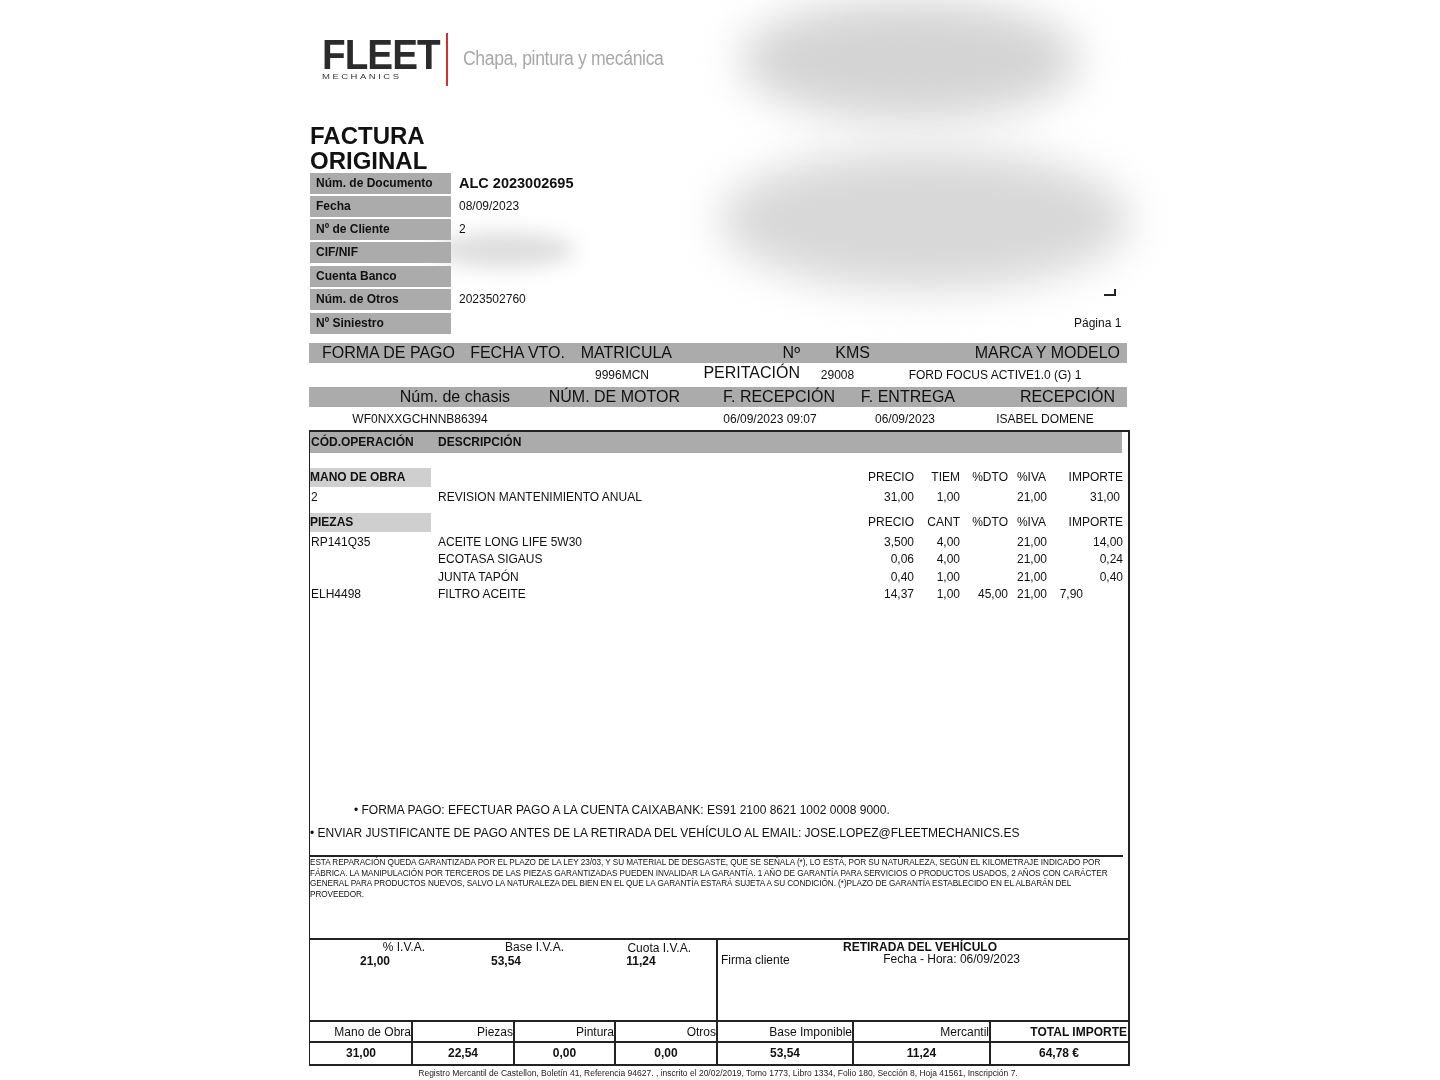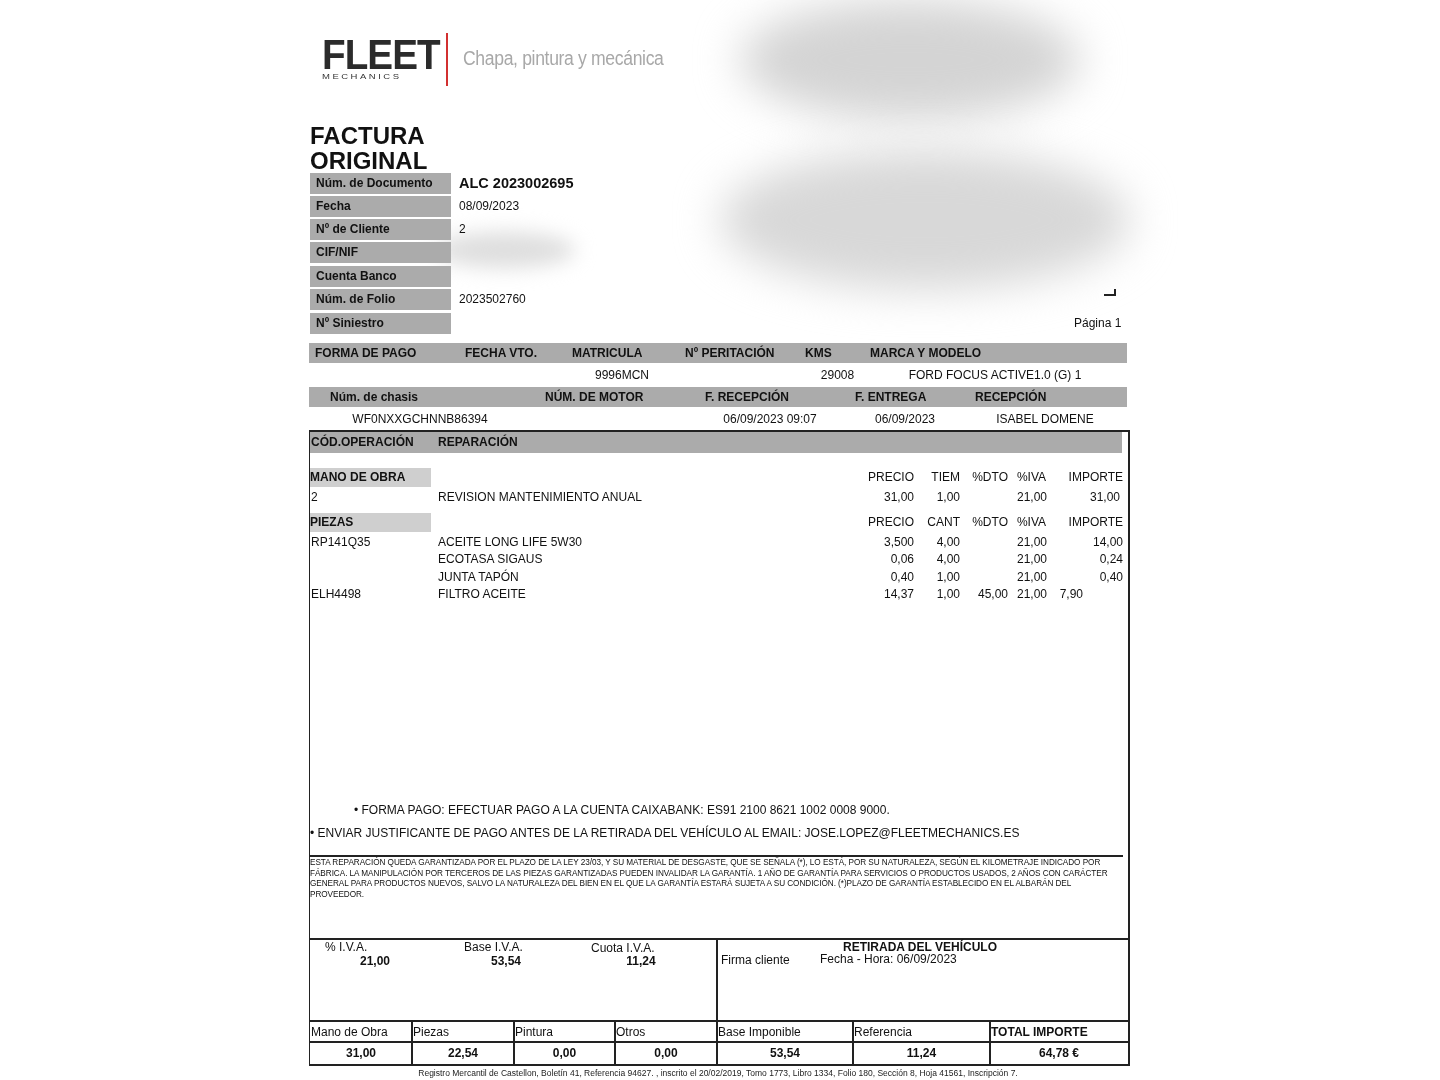--- a/index.html
+++ b/index.html
@@ -16,35 +16,35 @@
     
     .blur { position: absolute; border-radius: 50%; filter: blur(22px); }
 
     .title { left: 310px; font-size: 24px; font-weight: bold; line-height: 1; }
 
     
     .info-label { position: absolute; left: 310px; width: 141px; height: 21px; background: #ababab; font-size: 12px; font-weight: bold; padding-left: 6px; line-height: 20px; }
     .info-value { position: absolute; left: 459px; font-size: 12px; line-height: 20px; }
 
     .grayband { position: absolute; left: 309px; width: 818px; height: 20px; background: #ababab; }
-    .hcell { position: absolute; font-size: 12px; font-weight: bold; text-align: left; line-height: 20px; }
+    .hcell { position: absolute; font-size: 16px; font-weight: normal; text-align: right; line-height: 20px; }
     .vcell { position: absolute; font-size: 12px; text-align: center; line-height: 16px; }
 
     .main-box { position: absolute; left: 309px; top: 430px; width: 821px; height: 636px; border: 2px solid #222; border-left-width: 1px; }
     .ops-header { position: absolute; left: 310px; top: 432px; width: 812px; height: 21px; background: #ababab; }
     .sec-label { position: absolute; left: 310px; width: 121px; height: 19px; background: #cfcfcf; font-size: 12px; font-weight: bold; line-height: 19px; }
     .t { position: absolute; font-size: 12px; line-height: 16px; white-space: nowrap; }
     .r { text-align: right; }
 
     .notes { position: absolute; left: 310px; font-size: 12px; line-height: 13px; white-space: nowrap; }
     .legal { position: absolute; left: 310px; top: 858px; width: 812px; font-size: 8.2px; line-height: 10.5px; letter-spacing: -0.05px; }
     .hline { position: absolute; background: #222; }
     .vline { position: absolute; background: #222; }
 
-    .sum-h { position: absolute; font-size: 12px; text-align: left; line-height: 14px; }
+    .sum-h { position: absolute; font-size: 12px; text-align: right; line-height: 14px; }
     .sum-v { position: absolute; font-size: 12px; text-align: center; font-weight: bold; line-height: 14px; }
     .footer { position: absolute; left: 310px; top: 1068px; width: 816px; font-size: 8.5px; text-align: center; color: #222; }
   </style>
 </head>
 <body>
 
 <div class="abs logo-fleet">FLEET</div>
 <div class="abs logo-mech">MECHANICS</div>
 <div class="abs logo-bar"></div>
 <div class="abs logo-tag">Chapa, pintura y mecánica</div>
@@ -57,21 +57,21 @@
 <div class="abs" style="left:1114px; top:289px; width:2px; height:7px; background:#222;"></div>
 
 <div class="abs title" style="top:124px;">FACTURA</div>
 <div class="abs title" style="top:149px;">ORIGINAL</div>
 
 <div class="info-label" style="top:173px;">Núm. de Documento</div>
 <div class="info-label" style="top:196px;">Fecha</div>
 <div class="info-label" style="top:219px;">Nº de Cliente</div>
 <div class="info-label" style="top:242px;">CIF/NIF</div>
 <div class="info-label" style="top:266px;">Cuenta Banco</div>
-<div class="info-label" style="top:289px;">Núm. de Folio</div>
+<div class="info-label" style="top:289px;">Núm. de Otros</div>
 <div class="info-label" style="top:313px;">Nº Siniestro</div>
 
 <div class="info-value" style="top:173px; font-size:14.5px; font-weight:bold;">ALC 2023002695</div>
 <div class="info-value" style="top:196px;">08/09/2023</div>
 <div class="info-value" style="top:219px;">2</div>
 <div class="info-value" style="top:289px;">2023502760</div>
 
 <div class="abs" style="left:1074px; top:316px; font-size:12px;">Página 1</div>
 
 <div class="grayband" style="top:343px;"></div>
@@ -94,21 +94,21 @@
 <div class="hcell" style="left:975px; top:387px; width:140px;">RECEPCIÓN</div>
 
 <div class="vcell" style="left:330px; top:411px; width:180px;">WF0NXXGCHNNB86394</div>
 <div class="vcell" style="left:705px; top:411px; width:130px;">06/09/2023 09:07</div>
 <div class="vcell" style="left:855px; top:411px; width:100px;">06/09/2023</div>
 <div class="vcell" style="left:975px; top:411px; width:140px;">ISABEL DOMENE</div>
 
 <div class="main-box"></div>
 <div class="ops-header"></div>
 <div class="t" style="left:311px; top:434px; font-weight:bold;">CÓD.OPERACIÓN</div>
-<div class="t" style="left:438px; top:434px; font-weight:bold;">REPARACIÓN</div>
+<div class="t" style="left:438px; top:434px; font-weight:bold;">DESCRIPCIÓN</div>
 
 <div class="sec-label" style="top:468px;">MANO DE OBRA</div>
 <div class="t r" style="left:854px; top:469px; width:60px;">PRECIO</div>
 <div class="t r" style="left:920px; top:469px; width:40px;">TIEM</div>
 <div class="t r" style="left:966px; top:469px; width:42px;">%DTO</div>
 <div class="t r" style="left:1010px; top:469px; width:36px;">%IVA</div>
 <div class="t r" style="left:1060px; top:469px; width:63px;">IMPORTE</div>
 
 <div class="t" style="left:311px; top:489px;">2</div>
 <div class="t" style="left:438px; top:489px;">REVISION MANTENIMIENTO ANUAL</div>
@@ -188,21 +188,21 @@
 <div class="vline" style="left:614px; top:1022px; width:2px; height:42px;"></div>
 <div class="vline" style="left:716px; top:1022px; width:2px; height:42px;"></div>
 <div class="vline" style="left:852px; top:1022px; width:2px; height:42px;"></div>
 <div class="vline" style="left:989px; top:1022px; width:2px; height:42px;"></div>
 
 <div class="sum-h" style="left:311px; top:1025px; width:100px;">Mano de Obra</div>
 <div class="sum-h" style="left:413px; top:1025px; width:100px;">Piezas</div>
 <div class="sum-h" style="left:515px; top:1025px; width:99px;">Pintura</div>
 <div class="sum-h" style="left:616px; top:1025px; width:100px;">Otros</div>
 <div class="sum-h" style="left:718px; top:1025px; width:134px;">Base Imponible</div>
-<div class="sum-h" style="left:854px; top:1025px; width:135px;">Referencia</div>
+<div class="sum-h" style="left:854px; top:1025px; width:135px;">Mercantil</div>
 <div class="sum-h" style="left:991px; top:1025px; width:136px; font-weight:bold;">TOTAL IMPORTE</div>
 
 <div class="sum-v" style="left:311px; top:1046px; width:100px;">31,00</div>
 <div class="sum-v" style="left:413px; top:1046px; width:100px;">22,54</div>
 <div class="sum-v" style="left:515px; top:1046px; width:99px;">0,00</div>
 <div class="sum-v" style="left:616px; top:1046px; width:100px;">0,00</div>
 <div class="sum-v" style="left:718px; top:1046px; width:134px;">53,54</div>
 <div class="sum-v" style="left:854px; top:1046px; width:135px;">11,24</div>
 <div class="sum-v" style="left:991px; top:1046px; width:136px;">64,78 €</div>
 

